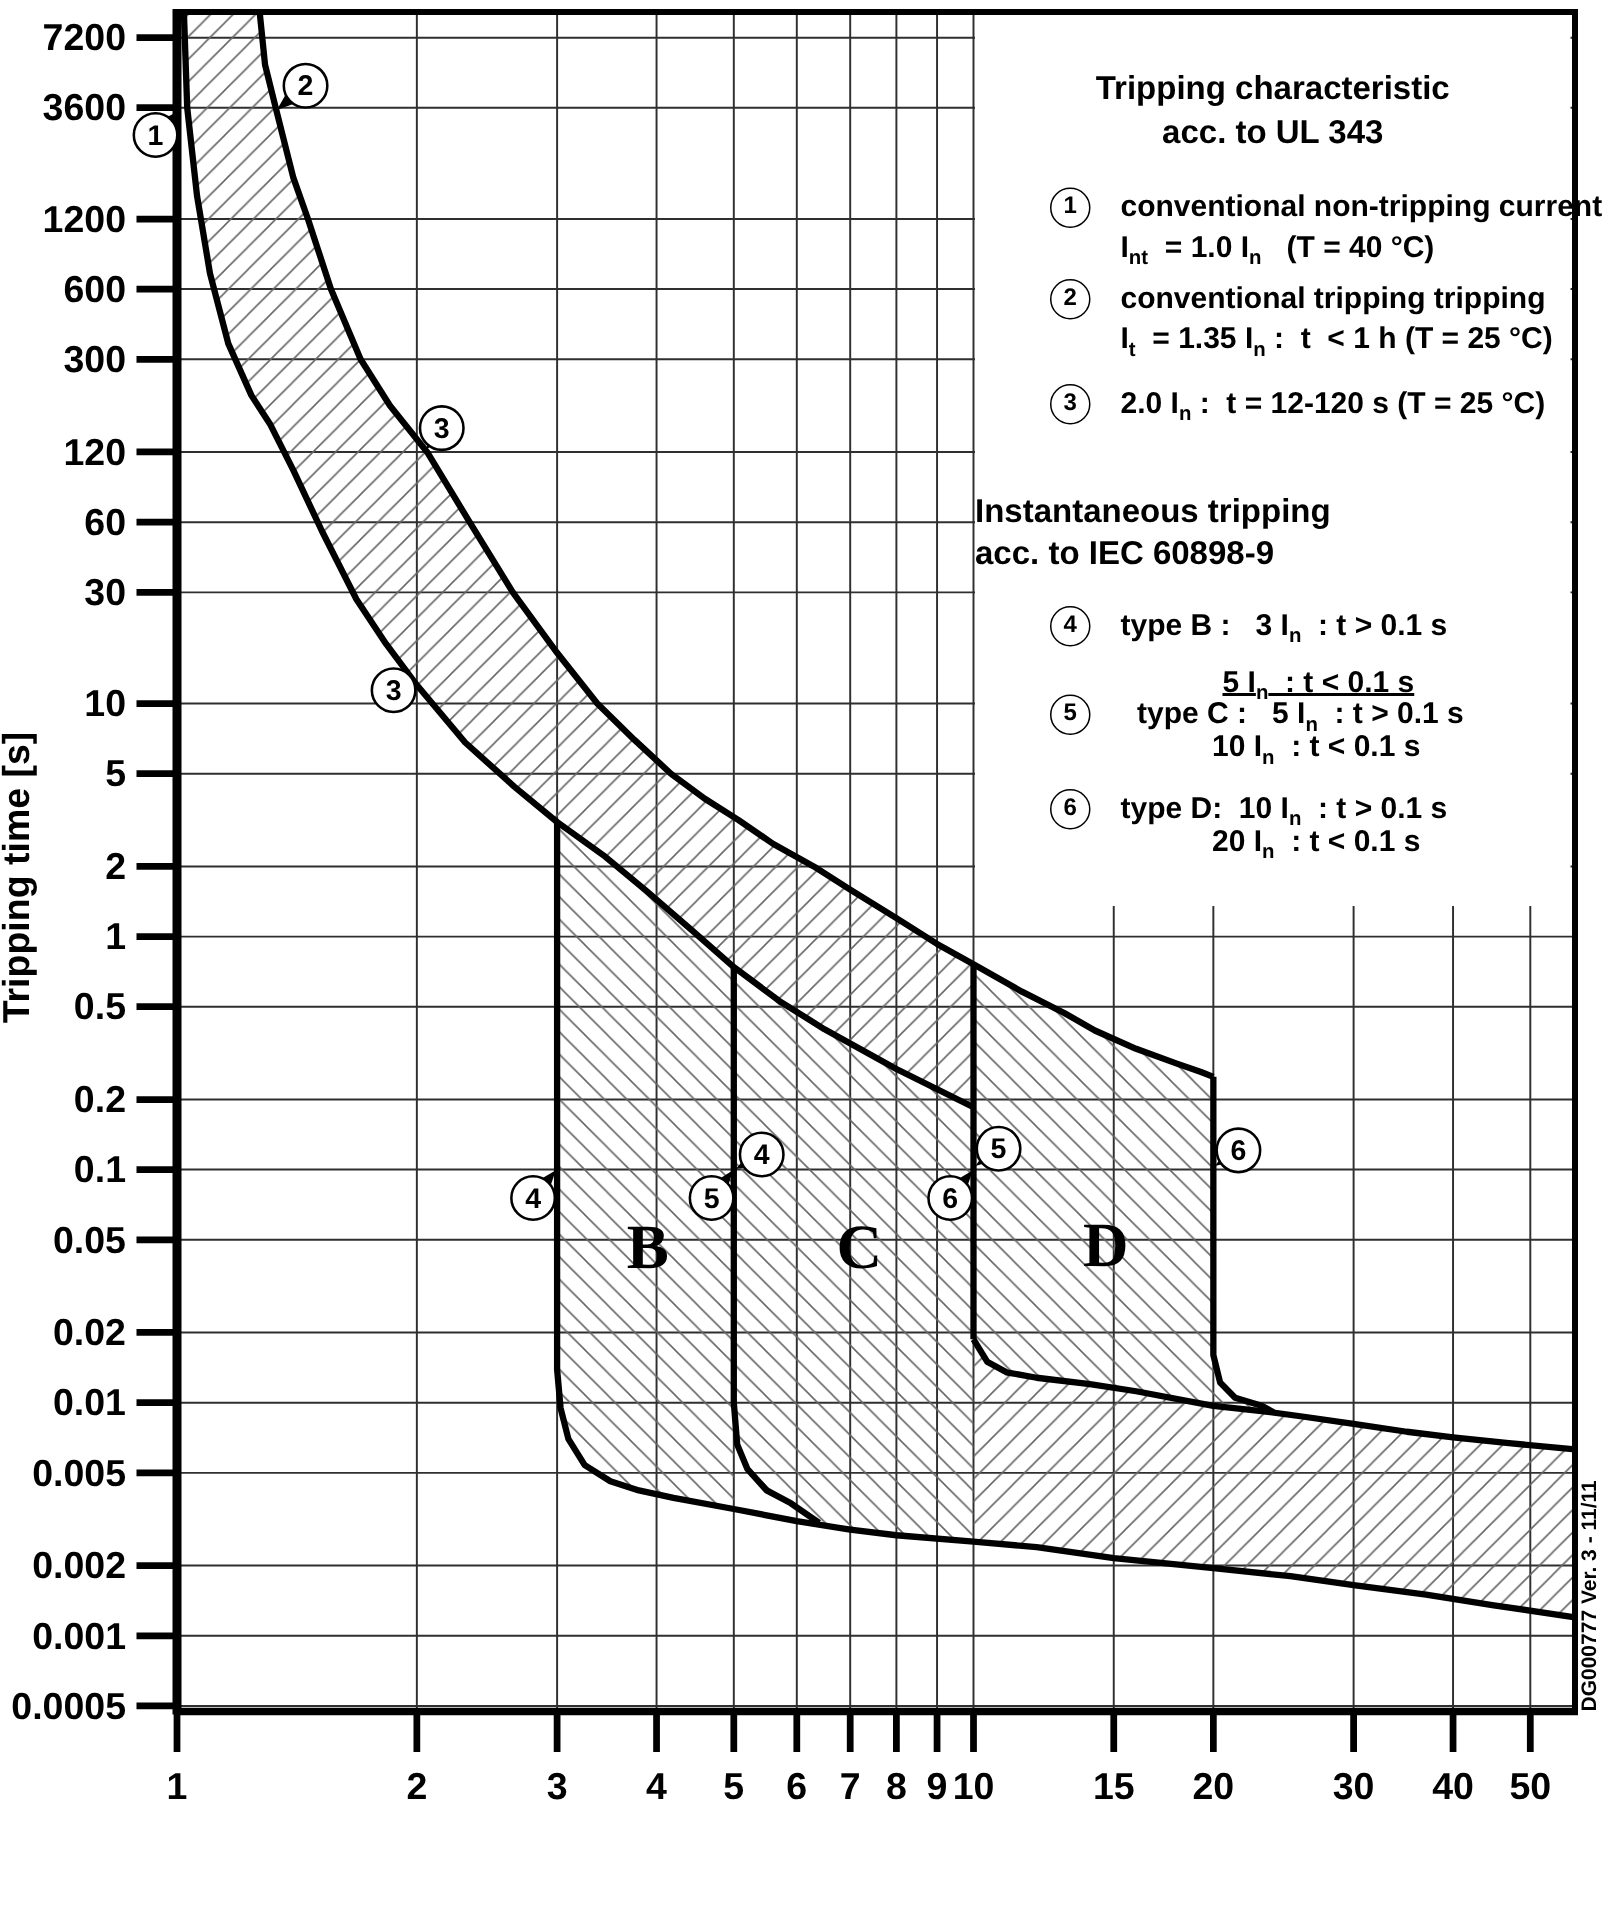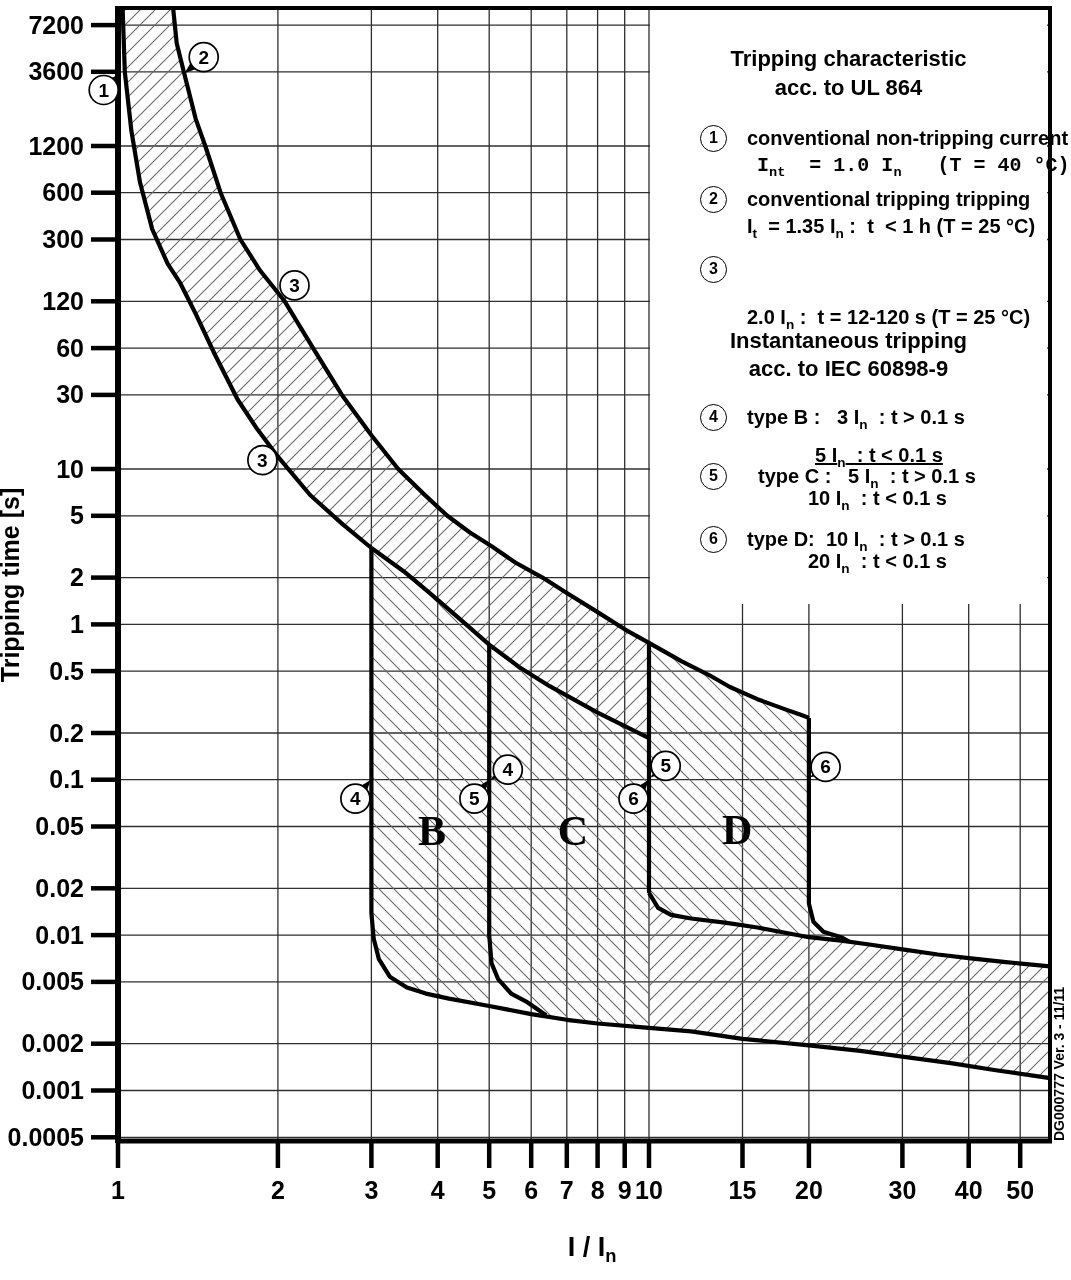--- a/index.html
+++ b/index.html
@@ -10,21 +10,21 @@
   .curve{fill:none;stroke:#000;stroke-width:4.2;stroke-linejoin:round;stroke-linecap:butt;}
   .grid{stroke:#2f2f2f;stroke-width:1.3;}
   .spine{stroke:#000;fill:none;}
   .ticklab{font-weight:bold;font-size:25px;fill:#000;}
   .zone{font-family:"Liberation Serif",serif;font-weight:bold;font-size:42px;fill:#000;}
   .mnum{font-weight:bold;font-size:19px;fill:#000;}
   .axis-title{font-weight:bold;font-size:25px;fill:#000;}
   
   #legend{position:absolute;left:650px;top:10px;width:397px;height:594px;background:#fff;}
   .lg-title{position:absolute;left:0;width:100%;text-align:center;font-weight:bold;font-size:22px;line-height:29px;}
-  .lg-sub{position:absolute;left:0;width:100%;text-align:center;font-weight:bold;font-size:22px;line-height:28px;}
+  .lg-sub{position:absolute;left:0;width:100%;text-align:left;font-weight:bold;font-size:22px;line-height:28px;}
   .lg-row{position:absolute;left:0;width:100%;}
   .lg-circle{position:absolute;left:50px;top:0;width:27px;height:27px;border:1.7px solid #000;
              border-radius:50%;box-sizing:border-box;text-align:center;line-height:24px;
              font-weight:bold;font-size:16px;background:#fff;}
   .lg-line{position:absolute;left:97px;font-weight:bold;font-size:20px;white-space:pre;}
   sub{font-size:0.68em;}
   #x-title{position:absolute;left:492px;top:1232px;width:200px;text-align:center;
            font-weight:bold;font-size:27px;}
   #side-note{position:absolute;left:1051px;top:1141px;width:175px;font-weight:bold;font-size:14px;
              transform:rotate(-90deg);transform-origin:0 0;white-space:nowrap;}
@@ -199,36 +199,36 @@
       <circle cx="665.7" cy="765.8" r="14.5" fill="#fff" stroke="#000" stroke-width="1.7"></circle>
       <text class="mnum" x="665.7" y="772.3" text-anchor="middle">5</text>
       <path d="M810.0,777.4 L825.5,773.5 L819.3,764.4 Z" fill="#000"></path>
       <circle cx="825.6" cy="766.9" r="14.5" fill="#fff" stroke="#000" stroke-width="1.7"></circle>
       <text class="mnum" x="825.6" y="773.4" text-anchor="middle">6</text>
     </svg>
 
   <div id="legend">
     <div class="lg-title" style="top:34px">
       <div>Tripping characteristic</div>
-      <div>acc. to UL 864</div>
+      <div>acc. to UL 343</div>
     </div>
     <div id="legend-items">
         <div class="lg-row" style="top: 114.5px;">
           <div class="lg-circle">1</div>
           <div class="lg-line" style="top: 2.5px; left: 97px;">conventional non-tripping current</div>
-          <div class="lg-line" style="top: 29.5px; left: 107px; font-family: Liberation Mono, monospace;">I<sub>nt</sub>  = 1.0 I<sub>n</sub>   (T = 40 °C)</div>
+          <div class="lg-line" style="top: 29.5px; left: 97px;">I<sub>nt</sub>  = 1.0 I<sub>n</sub>   (T = 40 °C)</div>
         </div>
         <div class="lg-row" style="top: 175.5px;">
           <div class="lg-circle">2</div>
           <div class="lg-line" style="top: 2.5px; left: 97px;">conventional tripping tripping</div>
           <div class="lg-line" style="top: 29.5px; left: 97px;">I<sub>t</sub>  = 1.35 I<sub>n</sub> :  t  &lt; 1 h (T = 25 °C)</div>
         </div>
         <div class="lg-row" style="top: 245.5px;">
           <div class="lg-circle">3</div>
-          <div class="lg-line" style="top: 2.5px; left: 97px; margin-top: 48px;">2.0 I<sub>n</sub> :  t = 12-120 s (T = 25 °C)</div>
+          <div class="lg-line" style="top: 2.5px; left: 97px;">2.0 I<sub>n</sub> :  t = 12-120 s (T = 25 °C)</div>
         </div>
       </div>
     <div class="lg-sub" style="top:317px">
       <div>Instantaneous tripping</div>
       <div>acc. to IEC 60898-9</div>
     </div>
     <div id="legend-items2">
         <div class="lg-row" style="top: 393.5px;">
           <div class="lg-circle">4</div>
           <div class="lg-line" style="top: 2.5px; left: 97px;">type B :   3 I<sub>n</sub>  : t &gt; 0.1 s</div>
@@ -240,15 +240,14 @@
           <div class="lg-line" style="top: 24.5px; left: 158px;">10 I<sub>n</sub>  : t &lt; 0.1 s</div>
         </div>
         <div class="lg-row" style="top: 515.5px;">
           <div class="lg-circle">6</div>
           <div class="lg-line" style="top: 2.5px; left: 97px;">type D:  10 I<sub>n</sub>  : t &gt; 0.1 s</div>
           <div class="lg-line" style="top: 24.5px; left: 158px;">20 I<sub>n</sub>  : t &lt; 0.1 s</div>
         </div>
       </div>
   </div>
 
-  <div id="x-title">I / I<sub>n</sub></div>
   <div id="side-note">DG000777 Ver. 3 - 11/11</div>
 </div>
 
 </body></html>

